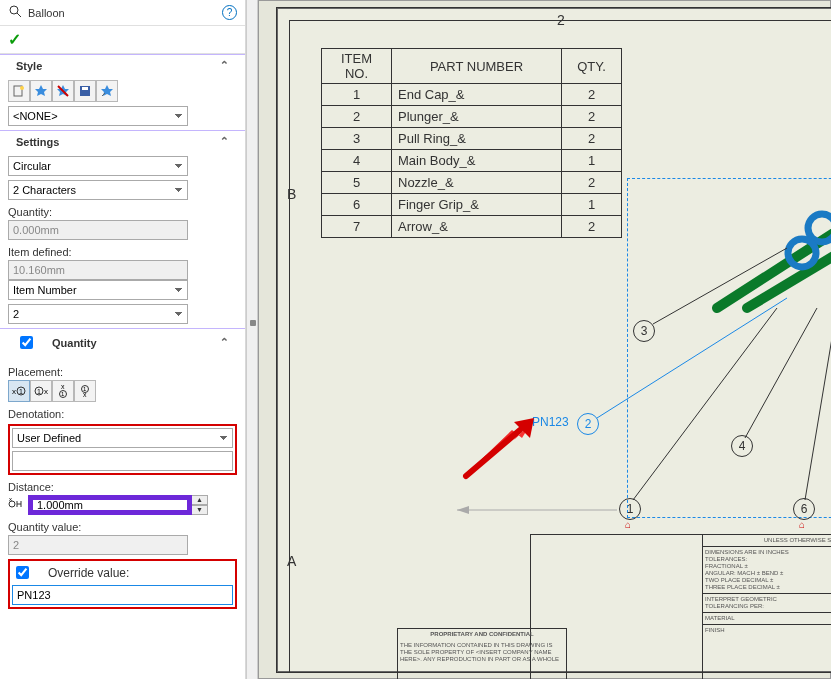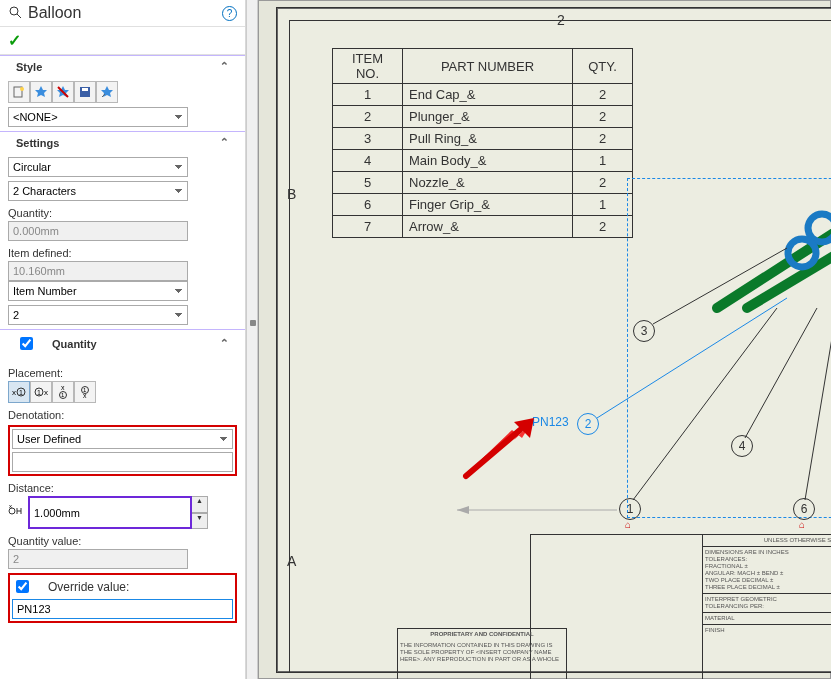--- a/index.html
+++ b/index.html
@@ -1,45 +1,45 @@
 <!DOCTYPE html>
 <html><head>
 <meta charset="utf-8">
 <style>
   *{box-sizing:border-box;font-family:"Segoe UI",Arial,sans-serif}
   body{margin:0;width:831px;height:679px;display:flex;background:#fff;overflow:hidden;font-size:12px;color:#333}
   .panel{width:246px;height:100%;background:#fff;border-right:1px solid #d8d8d8;display:flex;flex-direction:column;overflow:hidden}
   .panel-head{display:flex;align-items:center;padding:4px 8px;border-bottom:1px solid #e0e0e0}
-  .panel-head .title{flex:1;font-size:16px}
+  .panel-head .title{flex:1;font-size:11px}
   .mag-icon{margin-right:6px}
   .help-icon{color:#0170c1;border:1px solid #0170c1;border-radius:50%;width:15px;height:15px;line-height:13px;text-align:center;font-size:10px}
   .okbar{padding:4px 8px;border-bottom:1px solid #e0e0e0}
   .okbar .chk{color:#0a9c0a;font-size:16px;font-weight:bold}
   .section-head{display:flex;align-items:center;justify-content:space-between;padding:4px 16px;border-top:1px solid #c4b5fd;font-weight:600;font-size:11px}
   .section-head .caret{color:#666}
   .section-body{padding:4px 8px}
   .iconrow{display:flex;gap:0;margin-bottom:4px}
   .iconbtn{width:22px;height:22px;border:1px solid #b8b8b8;background:#f3f3f3;display:flex;align-items:center;justify-content:center;font-size:11px;cursor:pointer}
   .iconbtn.sel{background:#d8e6f2;border-color:#7da7cc}
   .select,.num,.txt{width:180px;height:20px;border:1px solid #aaa;background:#fff;font-size:11px;padding:0 4px;outline:none}
   .select{appearance:none;background-image:linear-gradient(45deg,transparent 50%,#666 50%),linear-gradient(135deg,#666 50%,transparent 50%);background-position:right 8px center,right 4px center;background-size:4px 4px,4px 4px;background-repeat:no-repeat;cursor:pointer}
   .disabled{background:#f0f0f0;color:#888}
   .lbl{font-size:11px;margin:6px 0 2px;display:block}
   .spin{display:flex;width:180px}
-  .spin input{flex:1;height:33px;border:2px solid #6d28d9;font-size:11px;padding:0 4px}
+  .spin input{flex:1;height:20px;border:5px solid #6d28d9;font-size:11px;padding:0 4px}
   .spin .arrows{width:16px;display:flex;flex-direction:column}
   .spin .arrows div{flex:1;border:1px solid #aaa;border-left:0;background:#eee;font-size:7px;text-align:center;line-height:8px;cursor:pointer}
   .chkline{display:flex;align-items:center;gap:16px}
   input[type=checkbox]{width:13px;height:13px;cursor:pointer}
   .redbox{border:2px solid #d40000;padding:2px;margin:4px 0}
   .canvas-wrap{flex:1;position:relative;background:#e5e6da;border:1px solid #999}
   .sheet{position:absolute;left:17px;top:6px;width:797px;height:666px;background:#ecede1;border:1px solid #333;box-shadow:inset 0 0 0 1px #666}
   .axis-num{position:absolute;font-size:14px}
   .axis-letter{position:absolute;font-size:14px}
-  table.bom{position:absolute;left:55px;top:40px;border-collapse:collapse;font-size:13px;background:transparent}
+  table.bom{position:absolute;left:44px;top:40px;border-collapse:collapse;font-size:13px;background:transparent}
   table.bom th,table.bom td{border:1px solid #333;padding:2px 6px;height:22px;background:transparent}
   table.bom th{font-weight:400;text-align:center}
   table.bom td:nth-child(1){width:70px;text-align:center}
   table.bom td:nth-child(2){width:170px}
   table.bom td:nth-child(3){width:60px;text-align:center}
   .balloon{position:absolute;width:22px;height:22px;border:1px solid #333;border-radius:50%;background:transparent;text-align:center;line-height:20px;font-size:12px}
   .balloon.sel{border-color:#1a88e6;color:#1a88e6}
   .pnlabel{position:absolute;color:#1a88e6;font-size:12px}
   .selrect{position:absolute;border:1px dashed #1a88e6;background:transparent}
   .arrow-svg{position:absolute}

